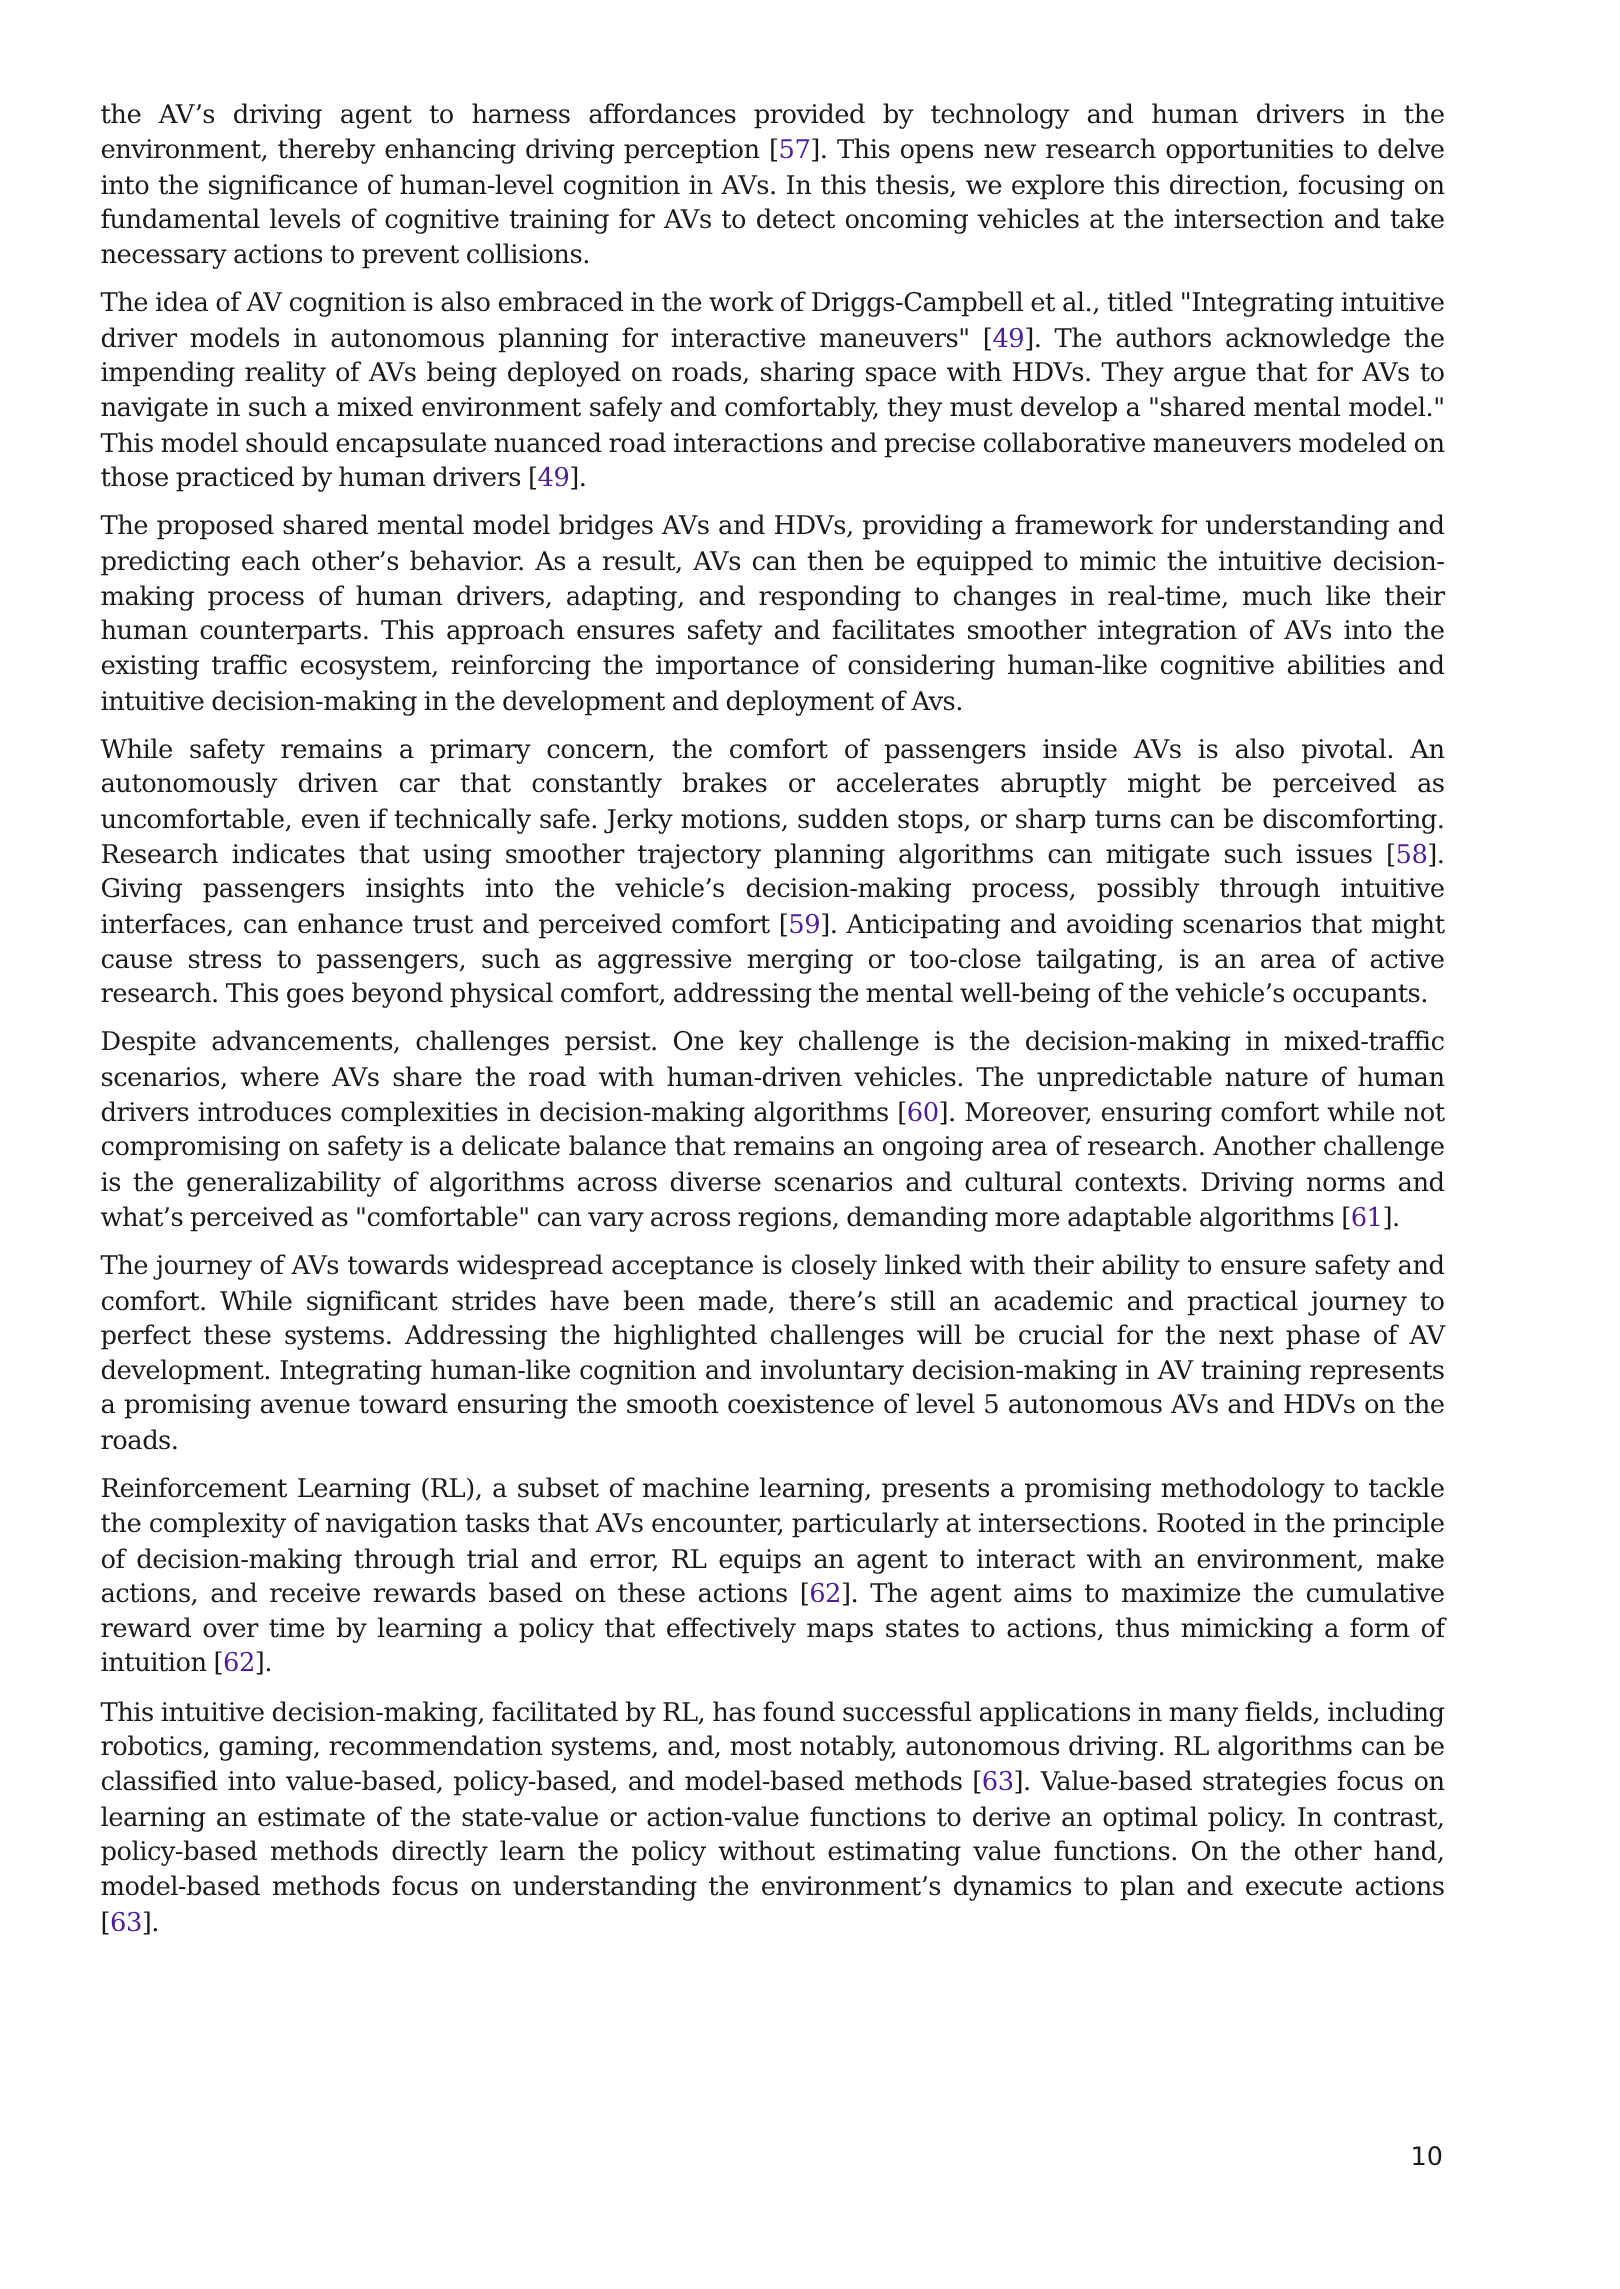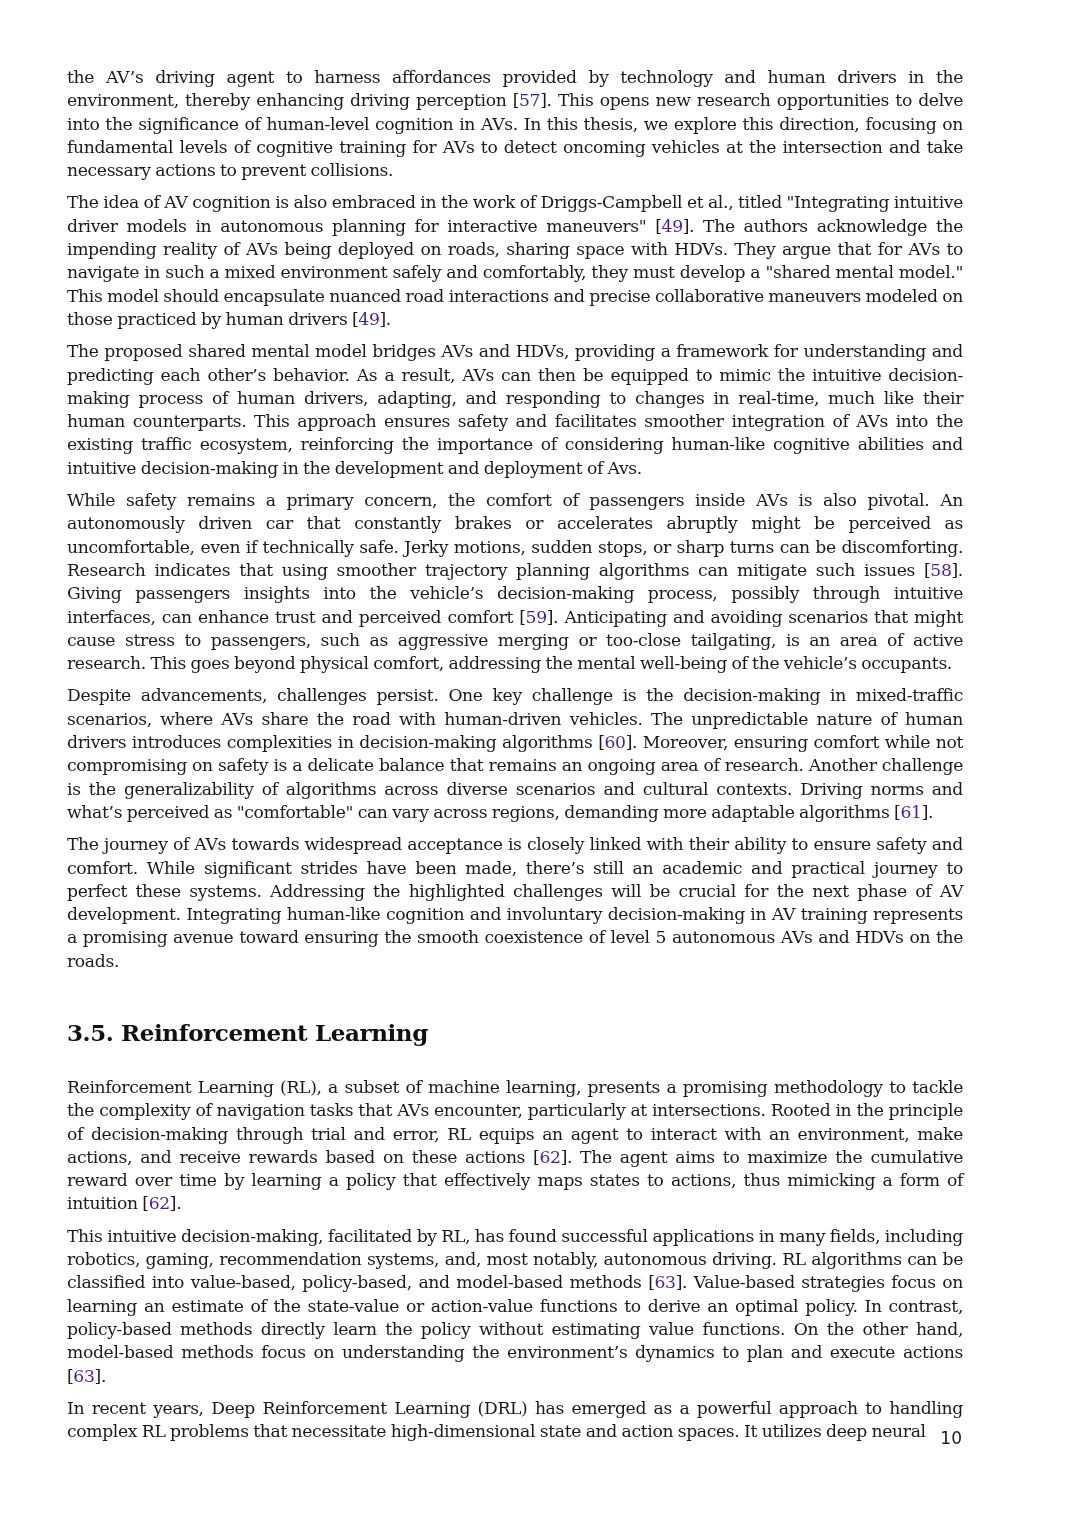--- a/index.html
+++ b/index.html
@@ -36,21 +36,19 @@
 
 <div class="page">
   <div id="section-a">
       <p class="para"><span>the AV’s driving agent to harness affordances provided by technology and human drivers in the environment, thereby enhancing driving perception [</span><span class="cite">57</span><span>]. This opens new research opportunities to delve into the significance of human-level cognition in AVs. In this thesis, we explore this direction, focusing on fundamental levels of cognitive training for AVs to detect oncoming vehicles at the intersection and take necessary actions to prevent collisions.</span></p>
       <p class="para"><span>The idea of AV cognition is also embraced in the work of Driggs-Campbell et al., titled "Integrating intuitive driver models in autonomous planning for interactive maneuvers" [</span><span class="cite">49</span><span>]. The authors acknowledge the impending reality of AVs being deployed on roads, sharing space with HDVs. They argue that for AVs to navigate in such a mixed environment safely and comfortably, they must develop a "shared mental model." This model should encapsulate nuanced road interactions and precise collaborative maneuvers modeled on those practiced by human drivers [</span><span class="cite">49</span><span>].</span></p>
       <p class="para"><span>The proposed shared mental model bridges AVs and HDVs, providing a framework for understanding and predicting each other’s behavior. As a result, AVs can then be equipped to mimic the intuitive decision-making process of human drivers, adapting, and responding to changes in real-time, much like their human counterparts. This approach ensures safety and facilitates smoother integration of AVs into the existing traffic ecosystem, reinforcing the importance of considering human-like cognitive abilities and intuitive decision-making in the development and deployment of Avs.</span></p>
       <p class="para"><span>While safety remains a primary concern, the comfort of passengers inside AVs is also pivotal. An autonomously driven car that constantly brakes or accelerates abruptly might be perceived as uncomfortable, even if technically safe. Jerky motions, sudden stops, or sharp turns can be discomforting. Research indicates that using smoother trajectory planning algorithms can mitigate such issues [</span><span class="cite">58</span><span>]. Giving passengers insights into the vehicle’s decision-making process, possibly through intuitive interfaces, can enhance trust and perceived comfort [</span><span class="cite">59</span><span>]. Anticipating and avoiding scenarios that might cause stress to passengers, such as aggressive merging or too-close tailgating, is an area of active research. This goes beyond physical comfort, addressing the mental well-being of the vehicle’s occupants.</span></p>
       <p class="para"><span>Despite advancements, challenges persist. One key challenge is the decision-making in mixed-traffic scenarios, where AVs share the road with human-driven vehicles. The unpredictable nature of human drivers introduces complexities in decision-making algorithms [</span><span class="cite">60</span><span>]. Moreover, ensuring comfort while not compromising on safety is a delicate balance that remains an ongoing area of research. Another challenge is the generalizability of algorithms across diverse scenarios and cultural contexts. Driving norms and what’s perceived as "comfortable" can vary across regions, demanding more adaptable algorithms [</span><span class="cite">61</span><span>].</span></p>
       <p class="para"><span>The journey of AVs towards widespread acceptance is closely linked with their ability to ensure safety and comfort. While significant strides have been made, there’s still an academic and practical journey to perfect these systems. Addressing the highlighted challenges will be crucial for the next phase of AV development. Integrating human-like cognition and involuntary decision-making in AV training represents a promising avenue toward ensuring the smooth coexistence of level 5 autonomous AVs and HDVs on the roads.</span></p>
     </div>
-  <h2 class="heading">3.5. Reinforcement Learning</h2>
   <div id="section-b">
       <p class="para"><span>Reinforcement Learning (RL), a subset of machine learning, presents a promising methodology to tackle the complexity of navigation tasks that AVs encounter, particularly at intersections. Rooted in the principle of decision-making through trial and error, RL equips an agent to interact with an environment, make actions, and receive rewards based on these actions [</span><span class="cite">62</span><span>]. The agent aims to maximize the cumulative reward over time by learning a policy that effectively maps states to actions, thus mimicking a form of intuition [</span><span class="cite">62</span><span>].</span></p>
       <p class="para"><span>This intuitive decision-making, facilitated by RL, has found successful applications in many fields, including robotics, gaming, recommendation systems, and, most notably, autonomous driving. RL algorithms can be classified into value-based, policy-based, and model-based methods [</span><span class="cite">63</span><span>]. Value-based strategies focus on learning an estimate of the state-value or action-value functions to derive an optimal policy. In contrast, policy-based methods directly learn the policy without estimating value functions. On the other hand, model-based methods focus on understanding the environment’s dynamics to plan and execute actions [</span><span class="cite">63</span><span>].</span></p>
-      <p class="para"><span>In recent years, Deep Reinforcement Learning (DRL) has emerged as a powerful approach to handling complex RL problems that necessitate high-dimensional state and action spaces. It utilizes deep neural</span></p>
     </div>
 </div>
 
 <div class="page-number">10</div>
 
 </body></html>

